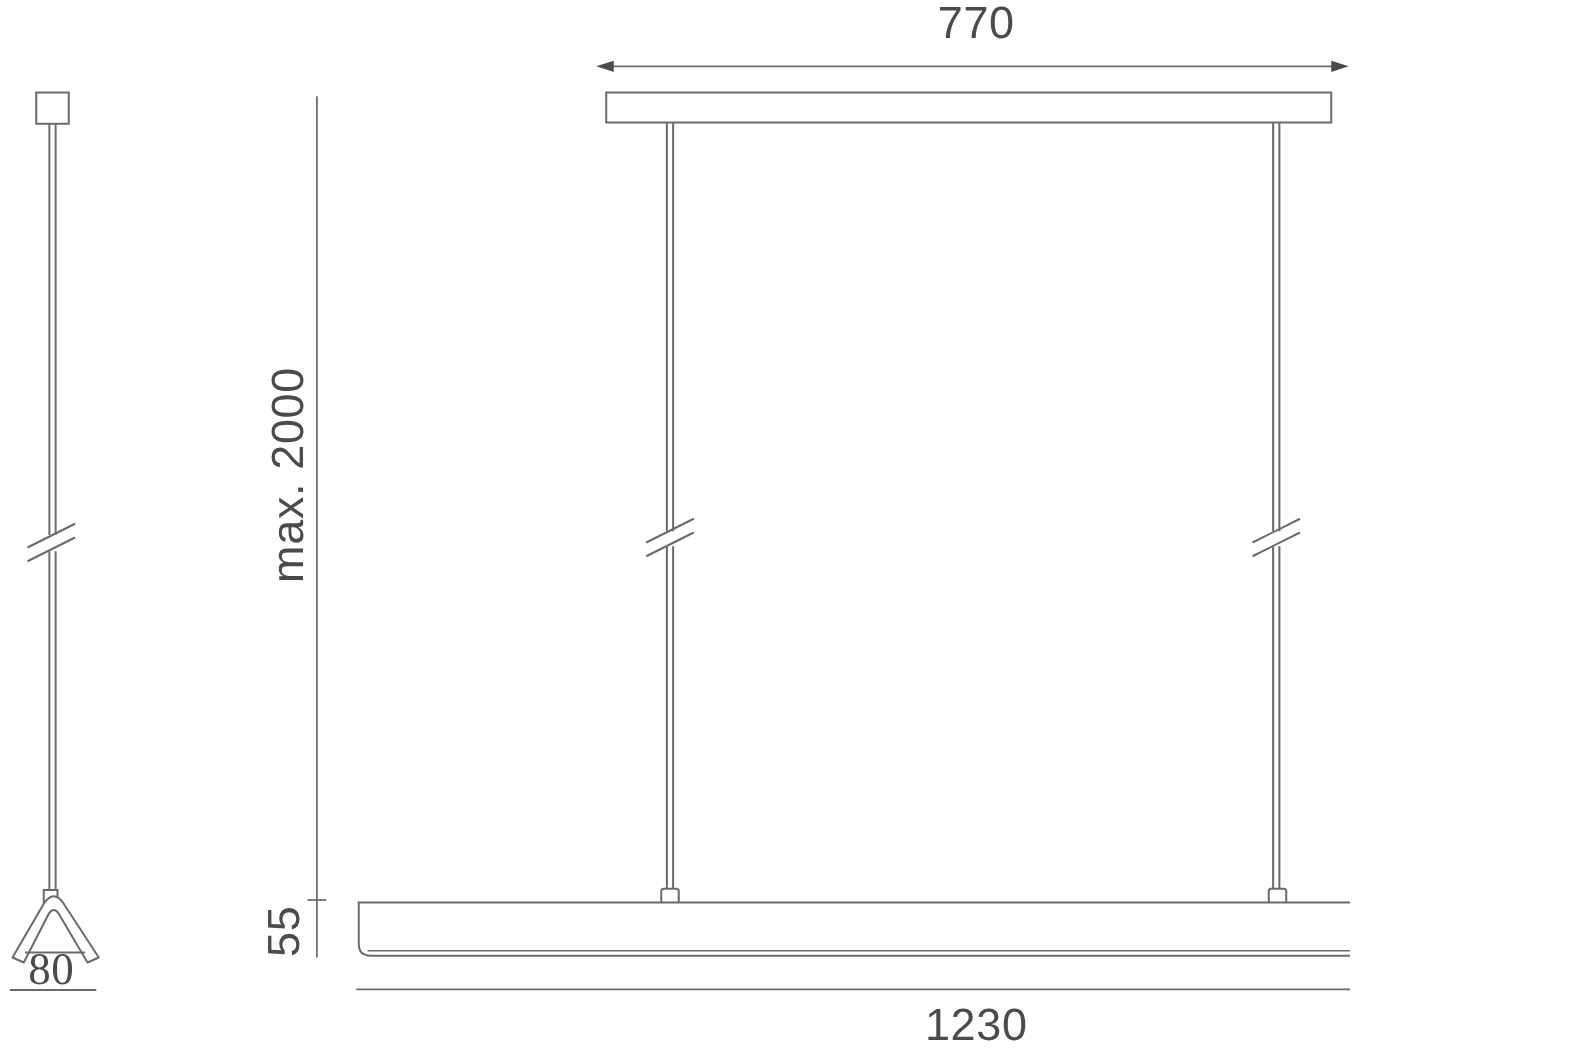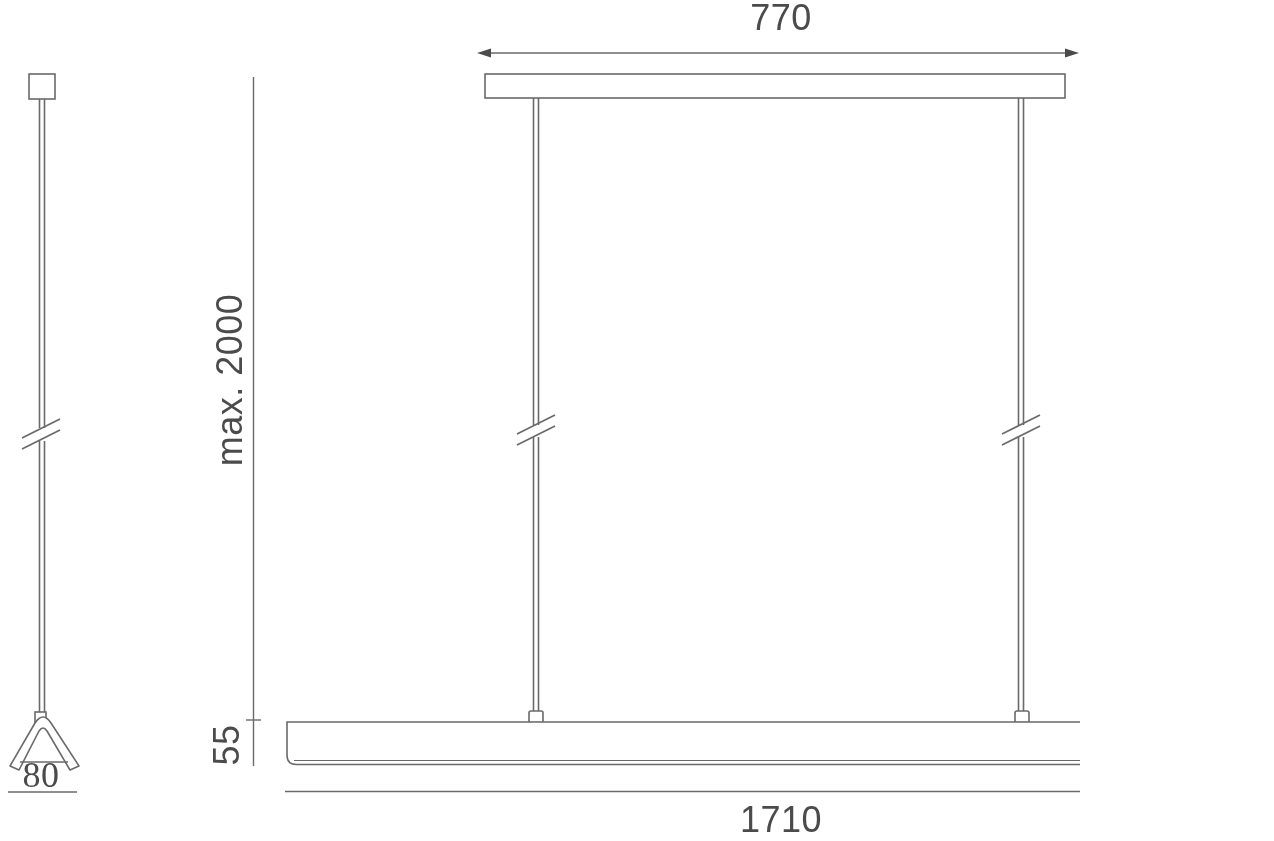--- a/index.html
+++ b/index.html
@@ -116,17 +116,17 @@
       <line x1="285" y1="791.5" x2="1271" y2="791.5" stroke-width="1.4"></line>
     </g>
   </svg>
 
   <div class="label center-h" style="left:781px; top:-2px;">770</div>
 
   <div class="label rot" style="left:230px; top:380px;">max. 2000</div>
 
   <div class="label rot" style="left:227px; top:745px;">55</div>
 
-  <div class="label center-h" style="left:781px; top:800px;">1710</div>
+  <div class="label center-h" style="left:781px; top:800px;">1230</div>
 
   <div class="label center-h" style="left:41px; top:756px;font-family:Liberation Serif, serif;">80</div>
 
 </div>
 
 </body></html>

